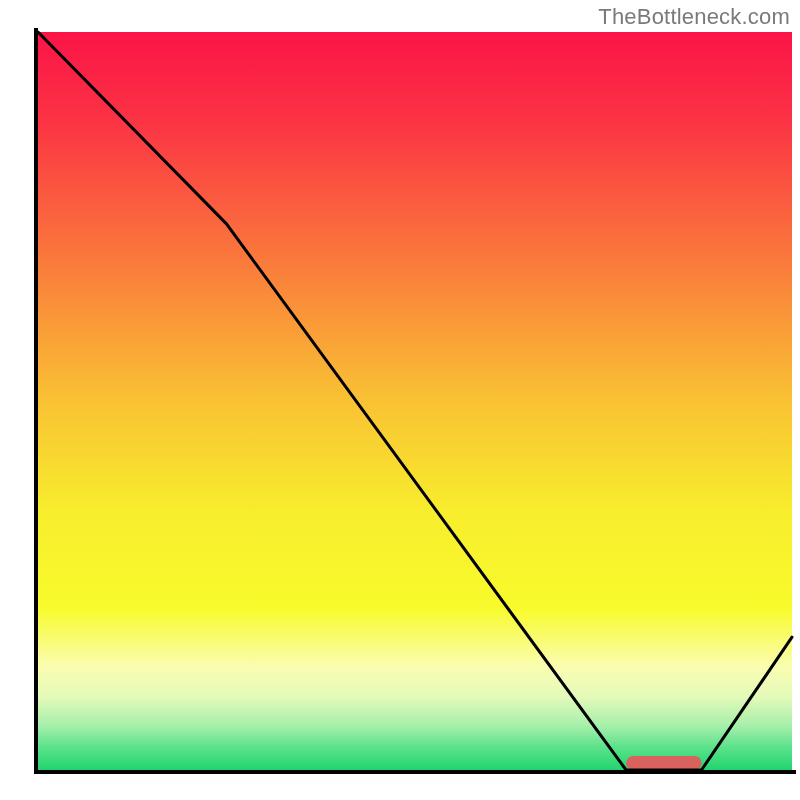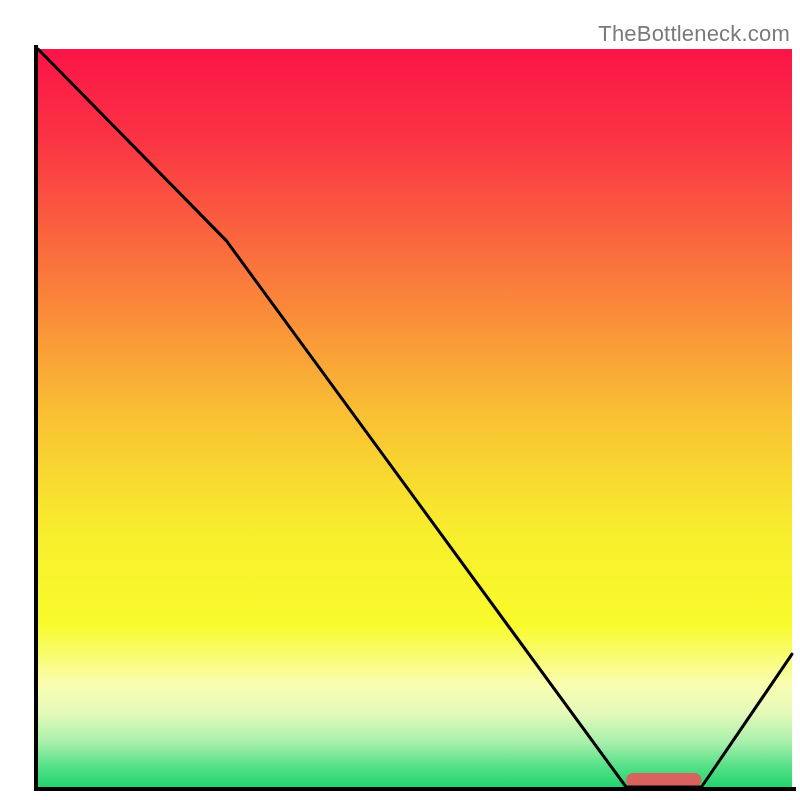--- a/index.html
+++ b/index.html
@@ -6,21 +6,21 @@
     margin: 0;
     padding: 0;
     width: 800px;
     height: 800px;
     background: #ffffff;
     font-family: Arial, Helvetica, sans-serif;
     position: relative;
   }
   .chart-container {
     position: absolute;
-    top: 17px;
+    top: 0;
     left: 0;
     width: 800px;
     height: 708px;
   }
   .watermark {
     position: absolute;
     top: 4px;
     right: 10px;
     font-size: 22px;
     color: #7a7a7a;

